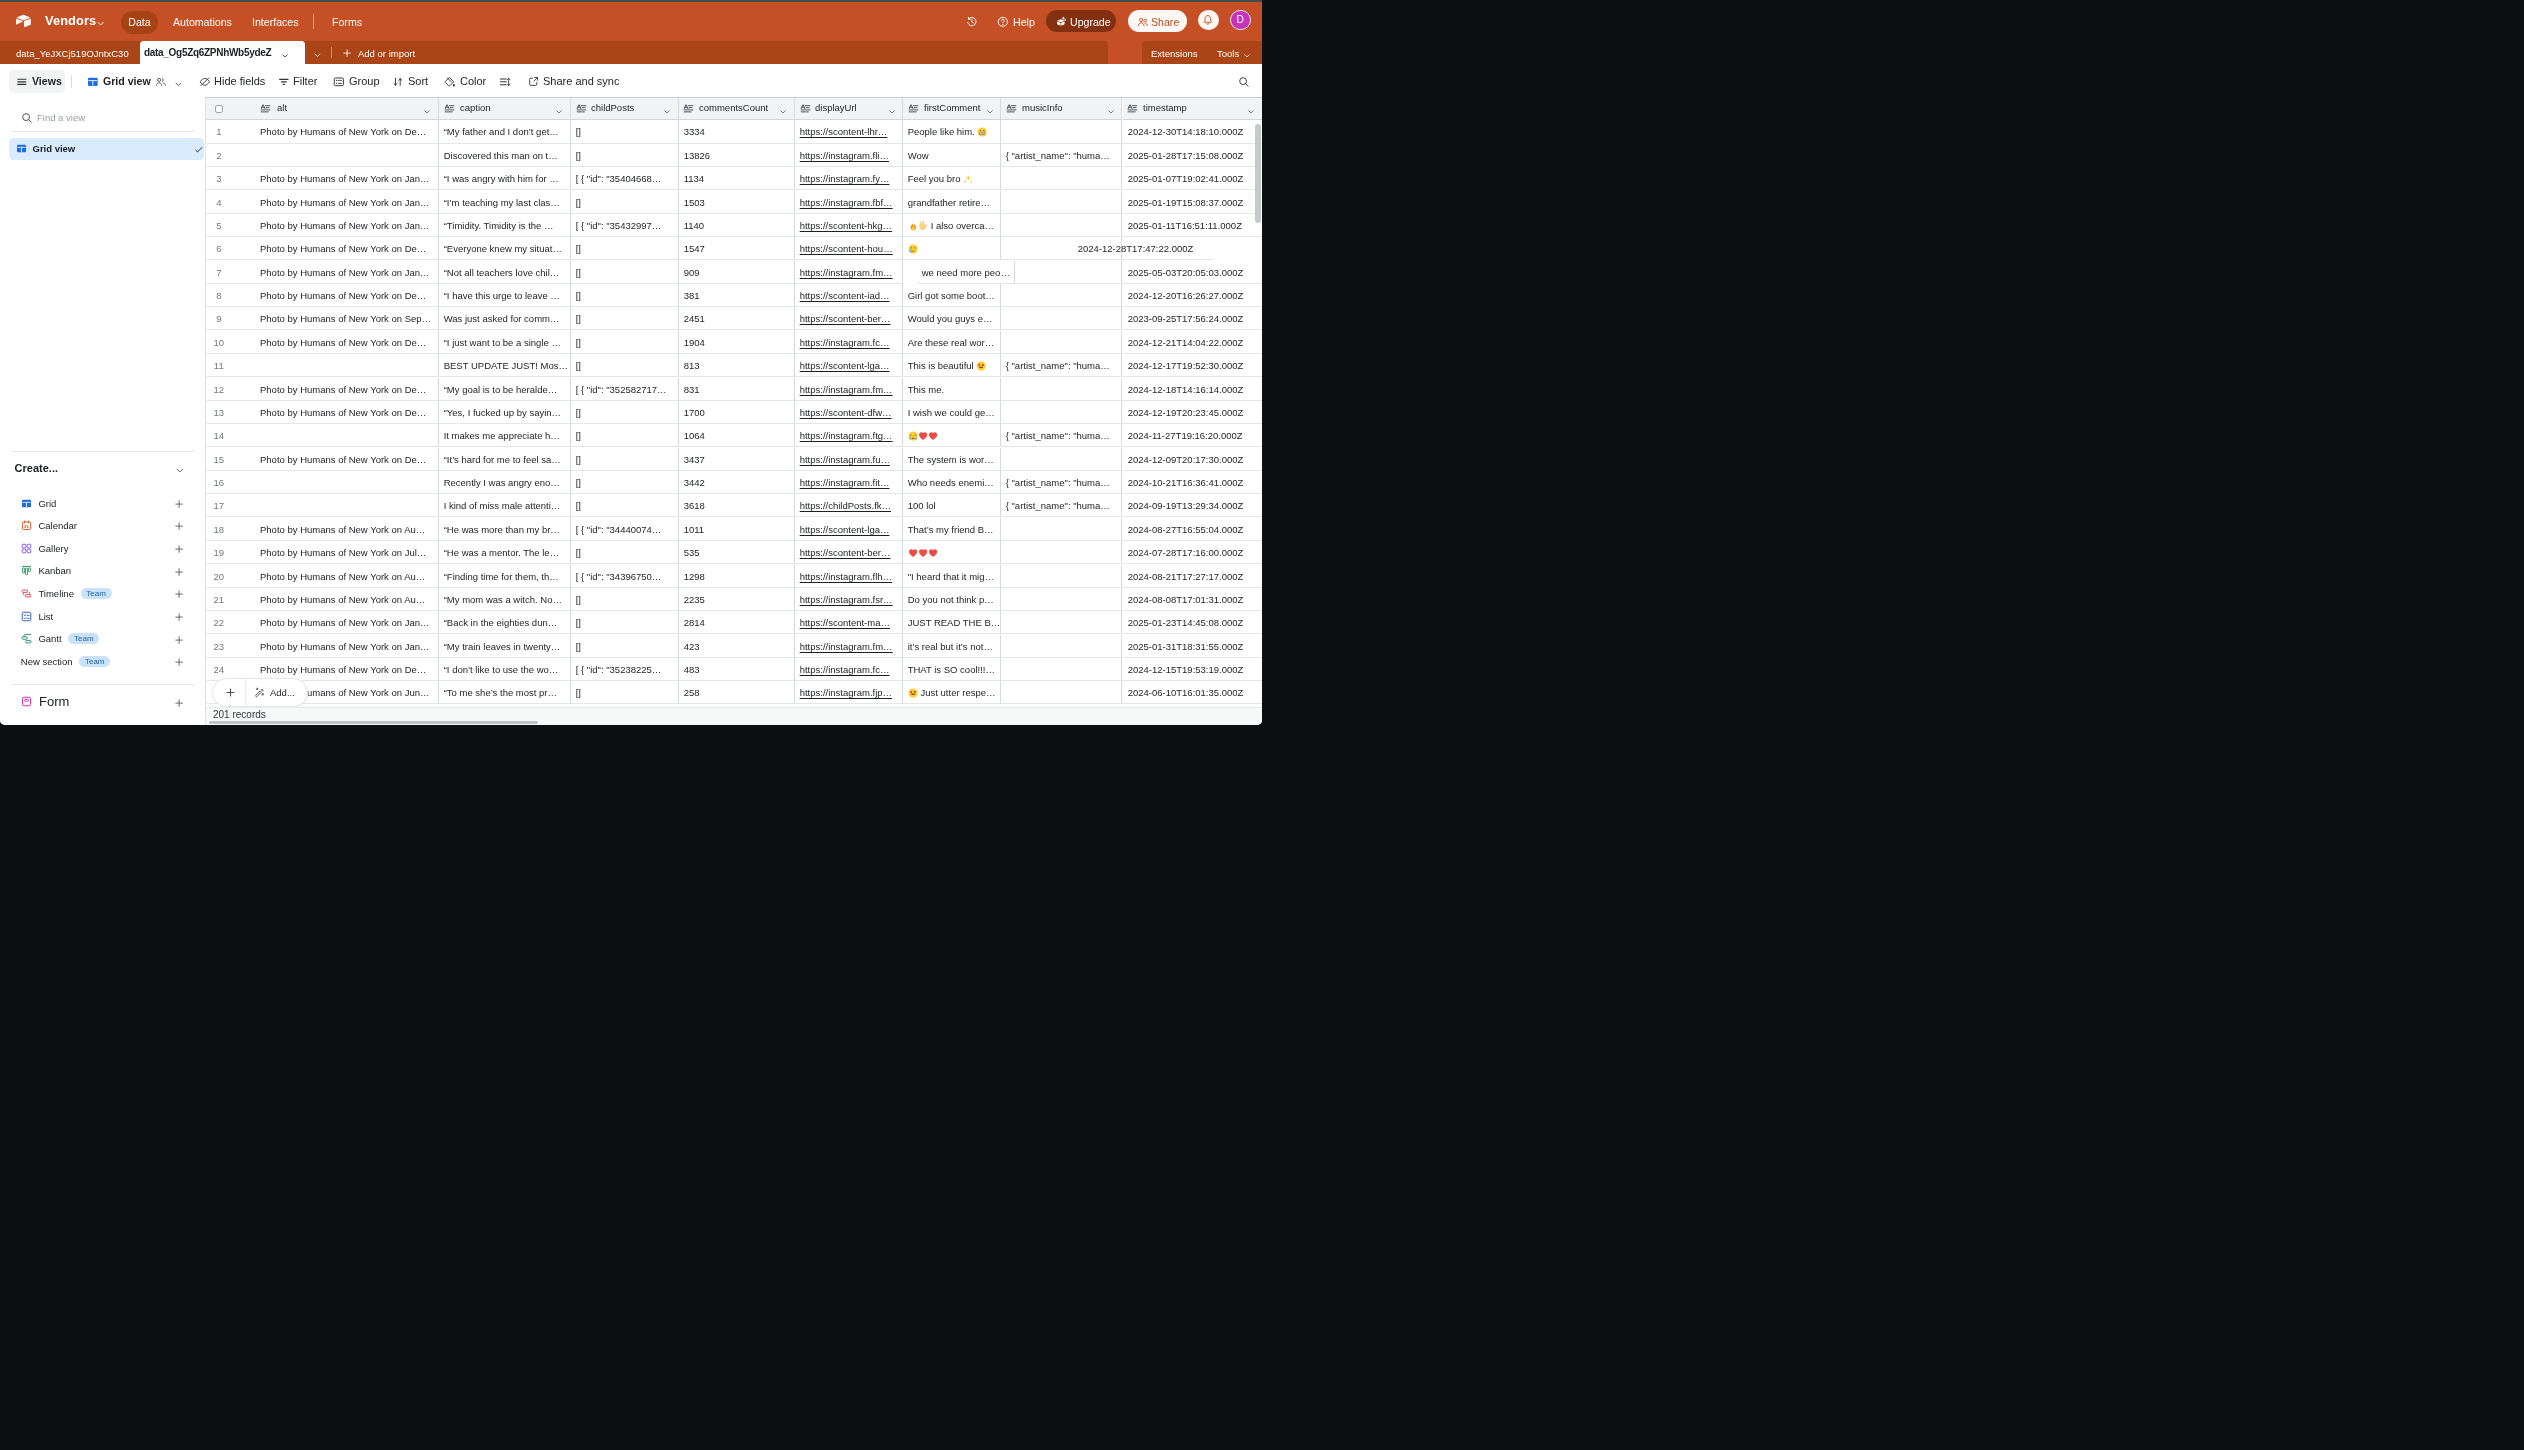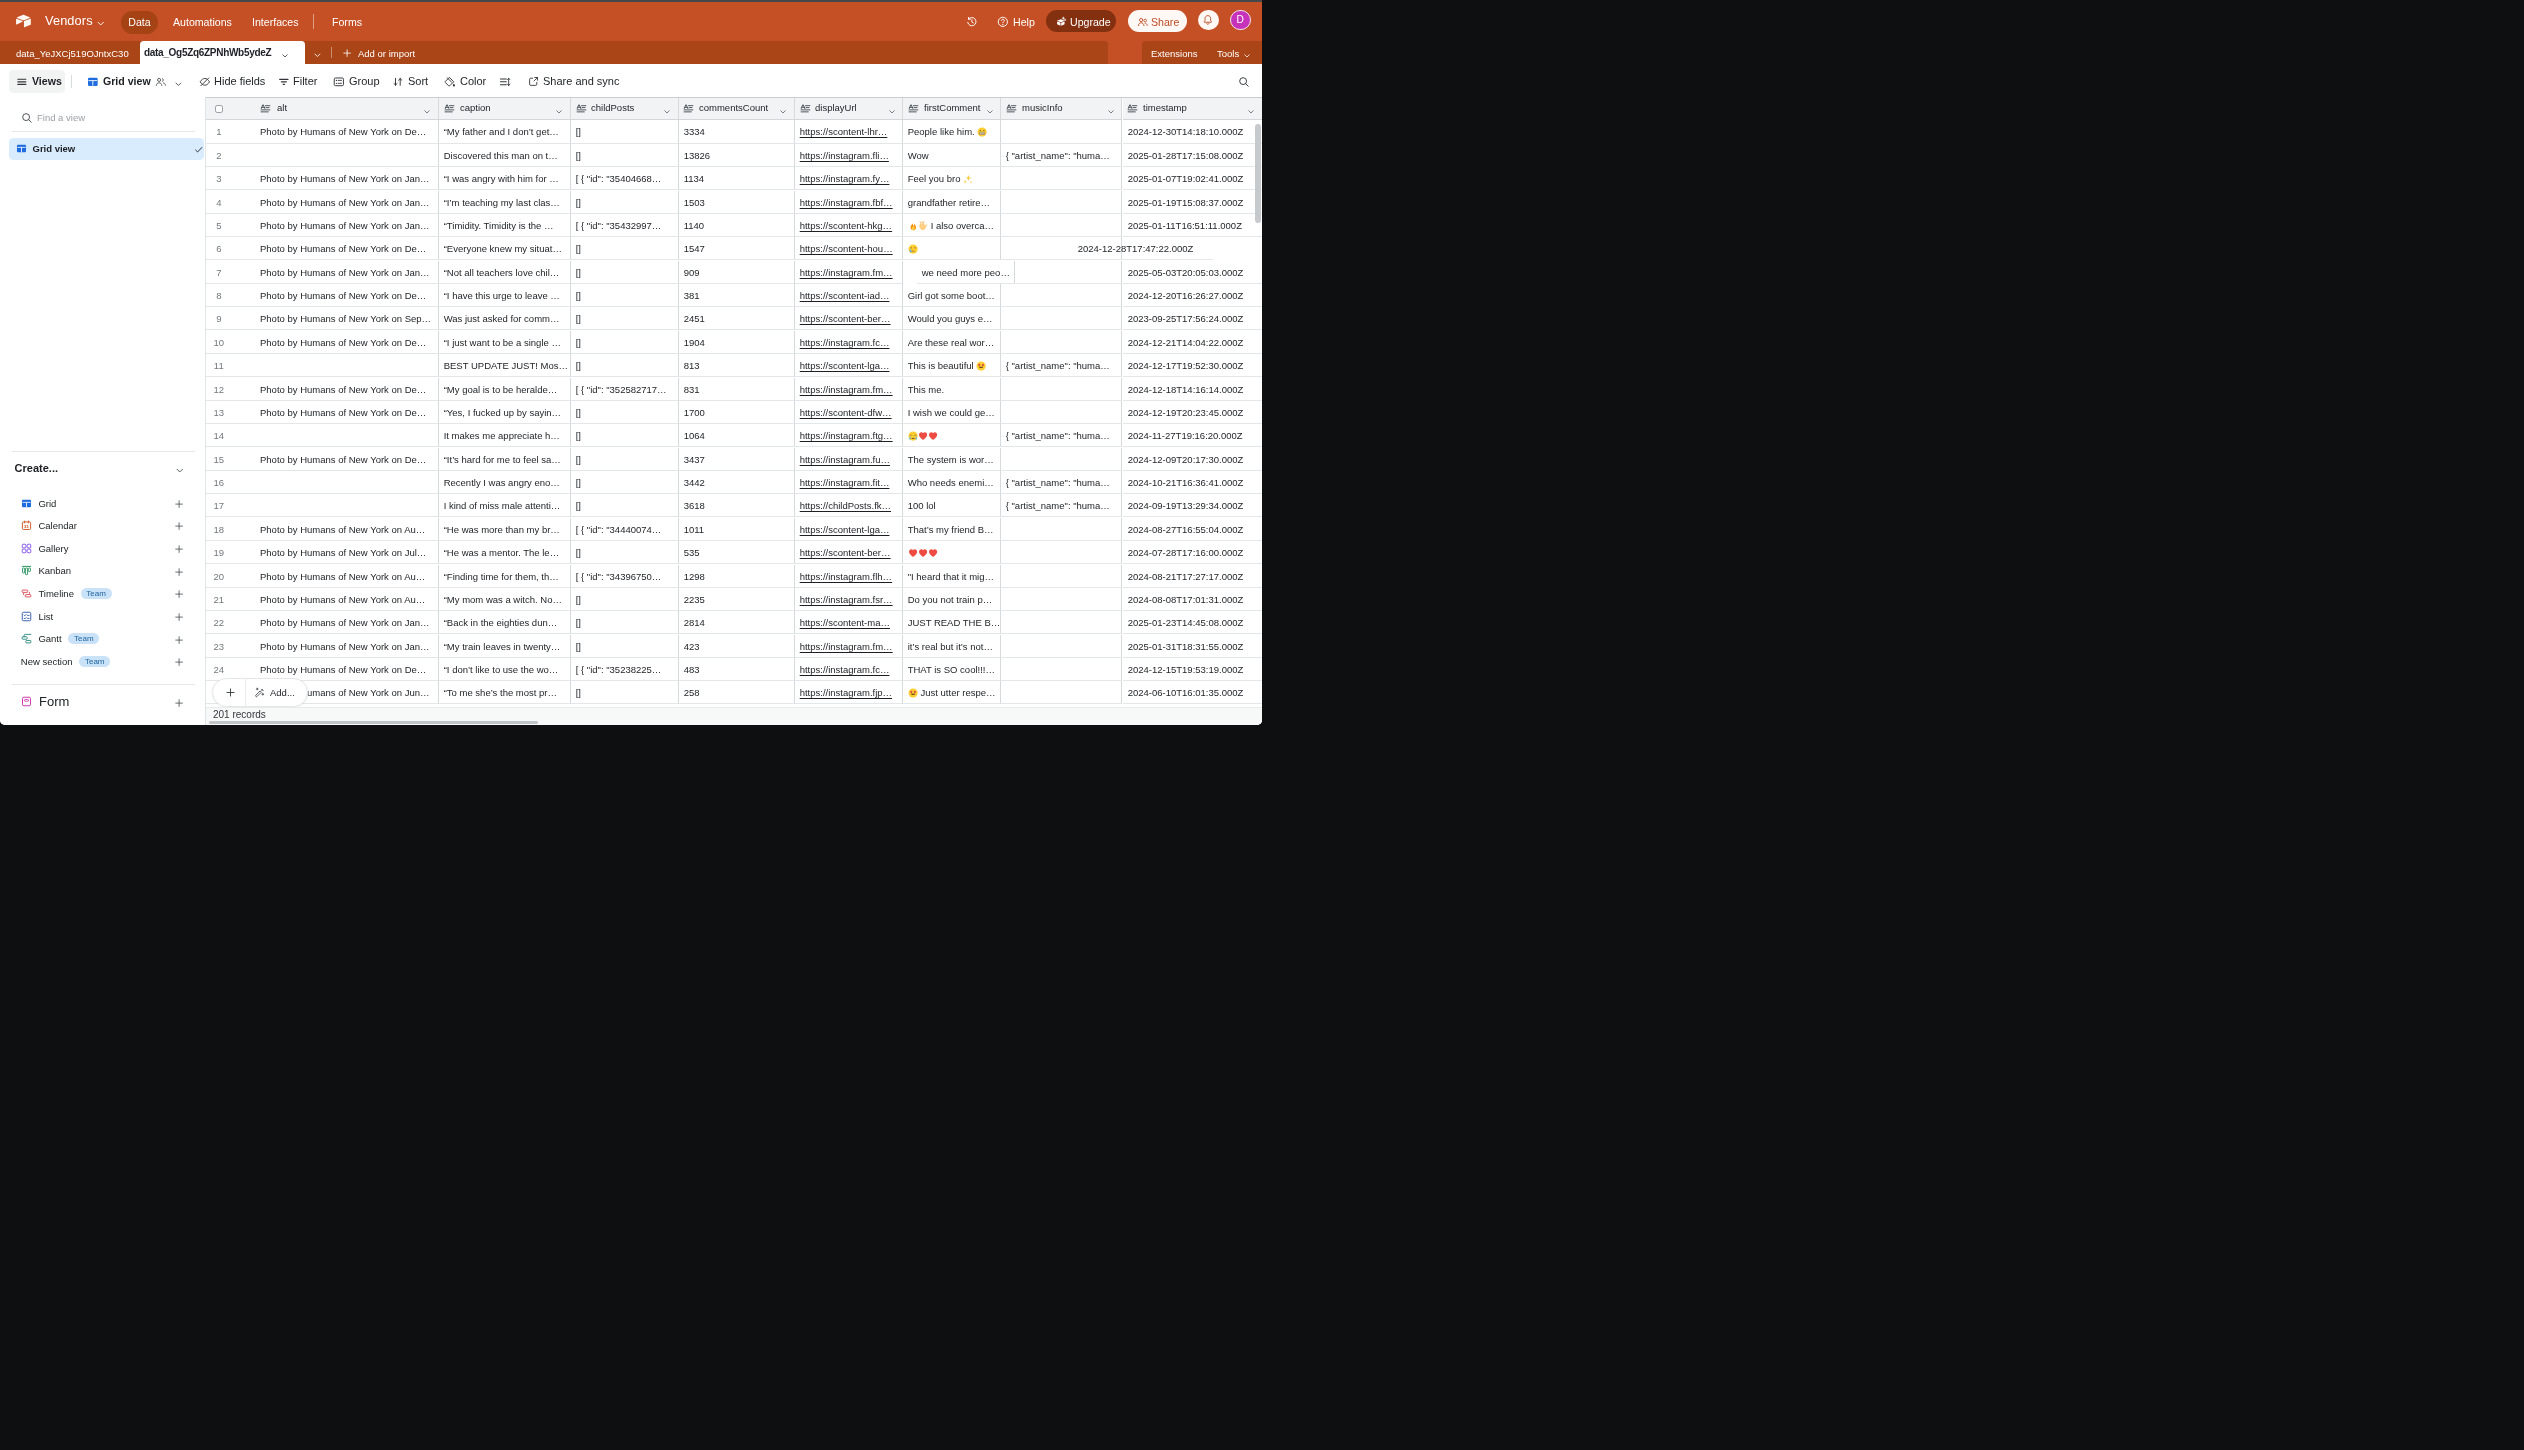--- a/index.html
+++ b/index.html
@@ -26,21 +26,21 @@
 .sideitem{position:absolute;left:8.8px;width:194px;height:22.6px;display:flex;align-items:center;font-size:9.5px;color:#212428}
 </style></head><body>
 <div id="app">
     <div class="abs" id="strip"></div>
     <div class="abs" id="topbar">
       <div class="abs" style="left:15.3px;top:12.8px;width:17px;height:14.6px"><svg width="17" height="14.2" viewBox="0 0 200 170" fill="#fdf7f2">
           <path d="M90 12.3L24.1 39.6c-3.7 1.5-3.6 6.7 0 8.2l66.2 26.3c5.8 2.3 12.3 2.3 18.1 0l66.2-26.3c3.7-1.5 3.7-6.7 0-8.2L108.8 12.3c-6-2.5-12.8-2.5-18.8 0"></path>
           <path d="M105.3 88.5v65.6c0 3.1 3.1 5.3 6 4.1l73.8-28.6c1.7-.7 2.8-2.3 2.8-4.1V59.8c0-3.1-3.1-5.3-6-4.1l-73.8 28.6c-1.7.7-2.8 2.3-2.8 4.2"></path>
           <path d="M88.1 92l-21.9 10.6-2.2 1.1-46.3 22.1c-2.9 1.4-6.7-.7-6.7-4V60.1c0-1.2.6-2.2 1.4-3 .3-.3.7-.6 1.1-.8 1.1-.7 2.7-.8 4-.3l70.1 27.8c3.6 1.4 3.9 6.5.5 8.2"></path>
         </svg></div>
-      <div class="abs" style="left:45px;top:11px;font-size:12.8px;font-weight:400;color:#fff;letter-spacing:0.1px">Vendors</div>
+      <div class="abs" style="left:45px;top:11px;font-size:12.8px;font-weight:700;color:#fff;letter-spacing:0.1px">Vendors</div>
       <div class="abs" style="left:96px;top:16px;width:9.5px;height:9.5px"><svg class="" style="" width="9.5" height="9.5" viewBox="0 0 16 16" fill="none">
           <path d="M3.5 5.5L8 10l4.5-4.5" stroke="#fff" stroke-width="1.5" stroke-linecap="round" stroke-linejoin="round"></path>
         </svg></div>
       <div class="abs" style="left:121px;top:9px;width:37px;height:23.4px;border-radius:11.7px;background:#a64315;color:#fff;font-size:10.6px;text-align:center;line-height:23.4px">Data</div>
       <div class="abs" style="left:173px;top:14.2px;font-size:10.6px;color:#fff">Automations</div>
       <div class="abs" style="left:252px;top:14.2px;font-size:10.6px;color:#fff">Interfaces</div>
       <div class="abs" style="left:313px;top:12.4px;width:0.7px;height:15.3px;background:rgba(255,255,255,.45)"></div>
       <div class="abs" style="left:332px;top:14.2px;font-size:10.6px;color:#fff">Forms</div>
       <div class="abs" style="left:966px;top:14px;width:11.7px;height:11.7px"><svg class="" style="" width="11.7" height="11.7" viewBox="0 0 16 16" fill="none">
           <path d="M3.5 4.2A5.7 5.7 0 1 1 2.35 8.8" stroke="#fff" stroke-width="1.3" stroke-linecap="round" fill="none"></path>
@@ -634,21 +634,21 @@
         <div class="cell" style="left:795px;width:121px"></div>
         <div class="cell cl" style="left:917px;width:140px">2024-08-21T17:27:17.000Z</div>
       </div>
       <div class="row" style="top:491px">
         <div class="cell" style="left:0;width:233px;padding-left:54px">Photo by Humans of New York on Au…</div>
         <div class="rnum">21</div>
         <div class="cell" style="left:233px;width:132px">“My mom was a witch. No…</div>
         <div class="cell" style="left:365px;width:108px">[]</div>
         <div class="cell" style="left:473px;width:116px">2235</div>
         <div class="cell" style="left:589px;width:108px"><span class="link">https://instagram.fsr…</span></div>
-        <div class="cell" style="left:697px;width:98px">Do you not train p…</div>
+        <div class="cell" style="left:697px;width:98px">Do you not think p…</div>
         <div class="cell" style="left:795px;width:121px"></div>
         <div class="cell cl" style="left:917px;width:140px">2024-08-08T17:01:31.000Z</div>
       </div>
       <div class="row" style="top:514px">
         <div class="cell" style="left:0;width:233px;padding-left:54px">Photo by Humans of New York on Jan…</div>
         <div class="rnum">22</div>
         <div class="cell" style="left:233px;width:132px">“Back in the eighties dun…</div>
         <div class="cell" style="left:365px;width:108px">[]</div>
         <div class="cell" style="left:473px;width:116px">2814</div>
         <div class="cell" style="left:589px;width:108px"><span class="link">https://scontent-ma…</span></div>

